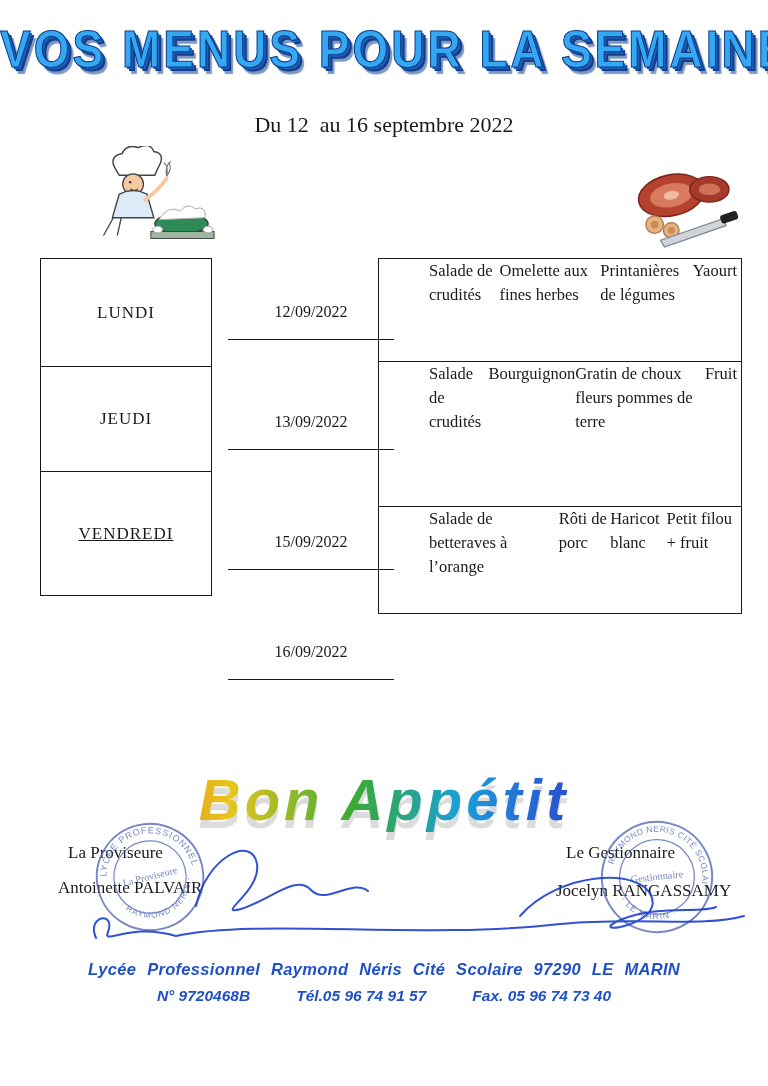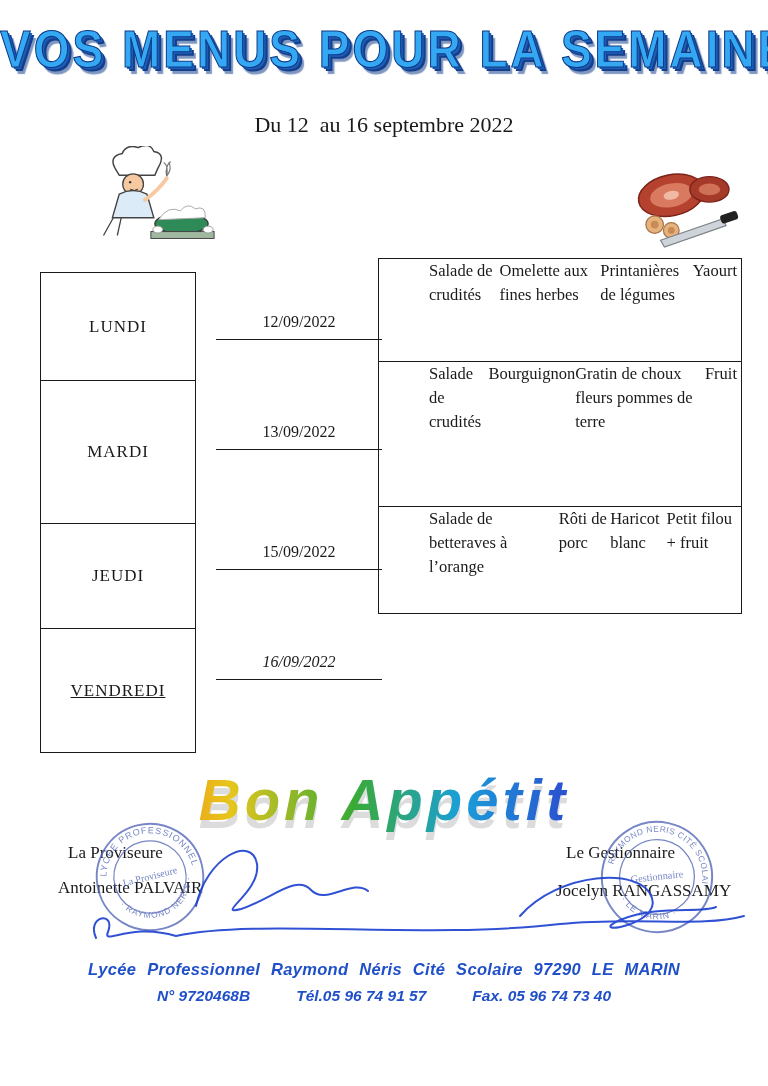--- a/index.html
+++ b/index.html
@@ -26,21 +26,21 @@
     text-align:center; font-size:22px; white-space:pre-wrap;
   }
 
   
   .clipart { position:absolute; }
   .clipart-chef { left:62px; top:146px; width:158px; height:100px; }
   .clipart-meat { left:626px; top:162px; width:116px; height:88px; }
 
   
   .day-col {
-    position:absolute; left:40px; top:272px; width:156px;
+    position:absolute; left:40px; top:258px; width:172px;
     border:1.8px solid #1a1a1a;
   }
   .day-cell {
     display:flex; align-items:center; justify-content:center;
     font-size:17px; letter-spacing:1px;
     border-bottom:1.8px solid #1a1a1a;
   }
   .day-cell:last-child { border-bottom:none;text-decoration:underline; }
   .day-0 { height:108px; } .day-1 { height:143px; }
   .day-2 { height:105px; } .day-3 { height:123px; }
@@ -53,27 +53,27 @@
     display:flex; flex-direction:row; justify-content:center;
     padding-left:50px; padding-right:4px;
     font-size:16.5px; line-height:24px;
     border-bottom:1.8px solid #1a1a1a;
   }
   .menu-cell:last-child { border-bottom:none; }
   .menu-0 { height:103px; } .menu-1 { height:145px; }
   .menu-2 { height:106px; } .menu-3 { height:123px; }
 
   .date-cell {
-    position:absolute; left:216px; width:166px; height:28px;
+    position:absolute; left:228px; width:166px; height:28px;
     border-bottom:1.8px solid #1a1a1a;
     display:flex; align-items:flex-end; justify-content:center;
-    font-size:16px; padding-bottom:8px;
+    font-size:16px; padding-bottom:18px;
   }
   .date-0 { top:312px; } .date-1 { top:422px; }
-  .date-2 { top:542px; } .date-3 { top:652px;font-style:italic; }
+  .date-2 { top:542px; } .date-3 { top:652px; }
 
   
   .bon-wrap { position:absolute; top:764px; left:0; width:100%; height:86px; text-align:center; }
   .bon-echo {
     position:absolute; top:10px; left:0; width:100%;
     font-family:"Liberation Sans", sans-serif;
     font-style:italic; font-weight:800; font-size:58px; letter-spacing:4px;
     color:rgba(130,130,130,.28); white-space:nowrap;
   }
   .bon {
@@ -150,21 +150,20 @@
     <circle cx="28" cy="64" r="9" fill="#e6b27e" stroke="#a8764a" stroke-width="1.3"></circle>
     <circle cx="28" cy="64" r="4" fill="#c98b55"></circle>
     <circle cx="45" cy="70" r="8" fill="#e6b27e" stroke="#a8764a" stroke-width="1.3"></circle>
     <circle cx="45" cy="70" r="3.5" fill="#c98b55"></circle>
     <path d="M34,80 L98,58 L101,65 L38,87 z" fill="#cfd4da" stroke="#7b8088" stroke-width="1.2"></path>
     <rect x="95" y="52" width="18" height="9" rx="3" fill="#222" transform="rotate(-19 104 56)"></rect>
   </svg>
 
   <div class="day-col">
     <div class="day-cell day-0">LUNDI</div>
-    <div class="day-cell day-1">MARDI</div>
     <div class="day-cell day-2">JEUDI</div>
     <div class="day-cell day-3">VENDREDI</div>
   </div>
 
   <div class="date-cell date-0">12/09/2022</div>
   <div class="date-cell date-1">13/09/2022</div>
   <div class="date-cell date-2">15/09/2022</div>
   <div class="date-cell date-3">16/09/2022</div>
 
   <div class="menu-col">

